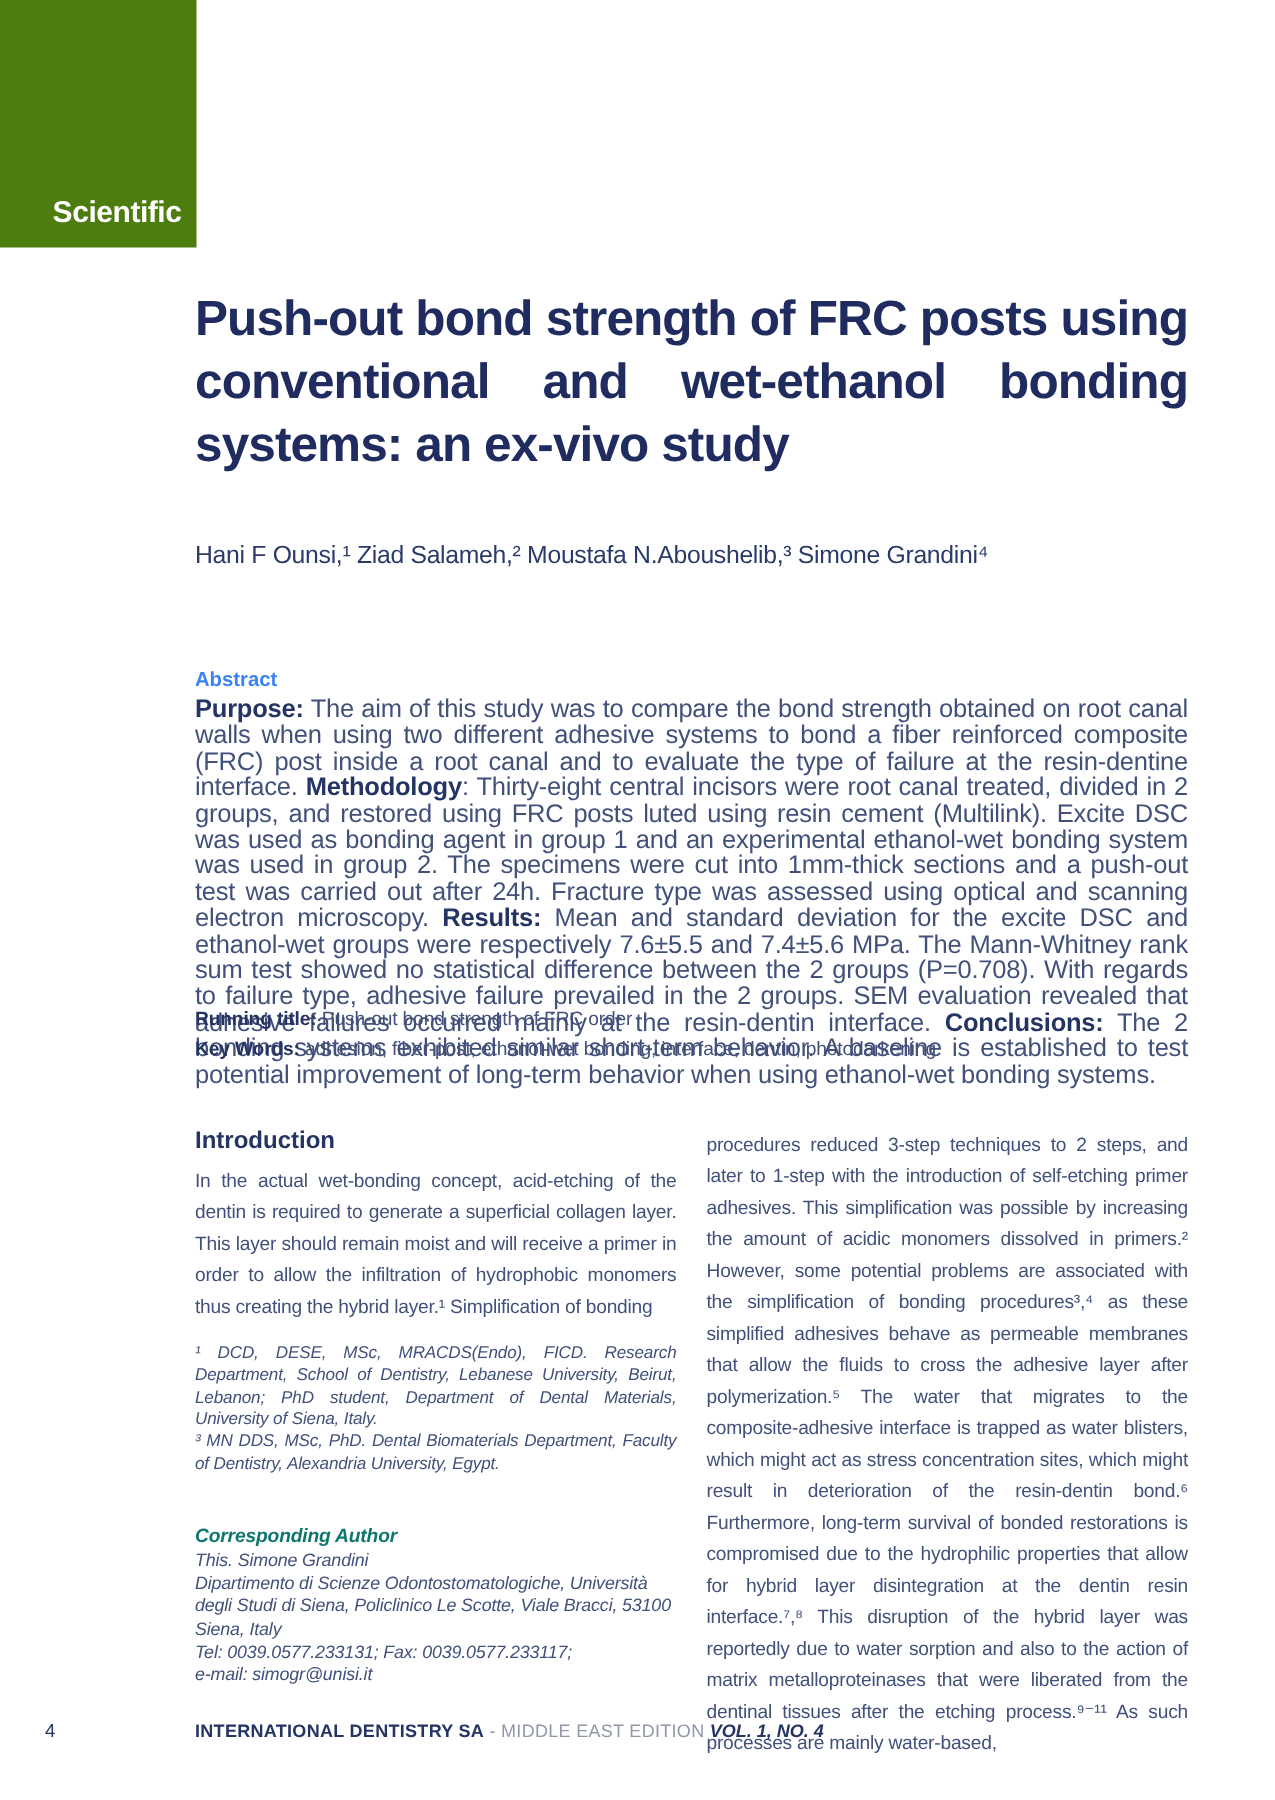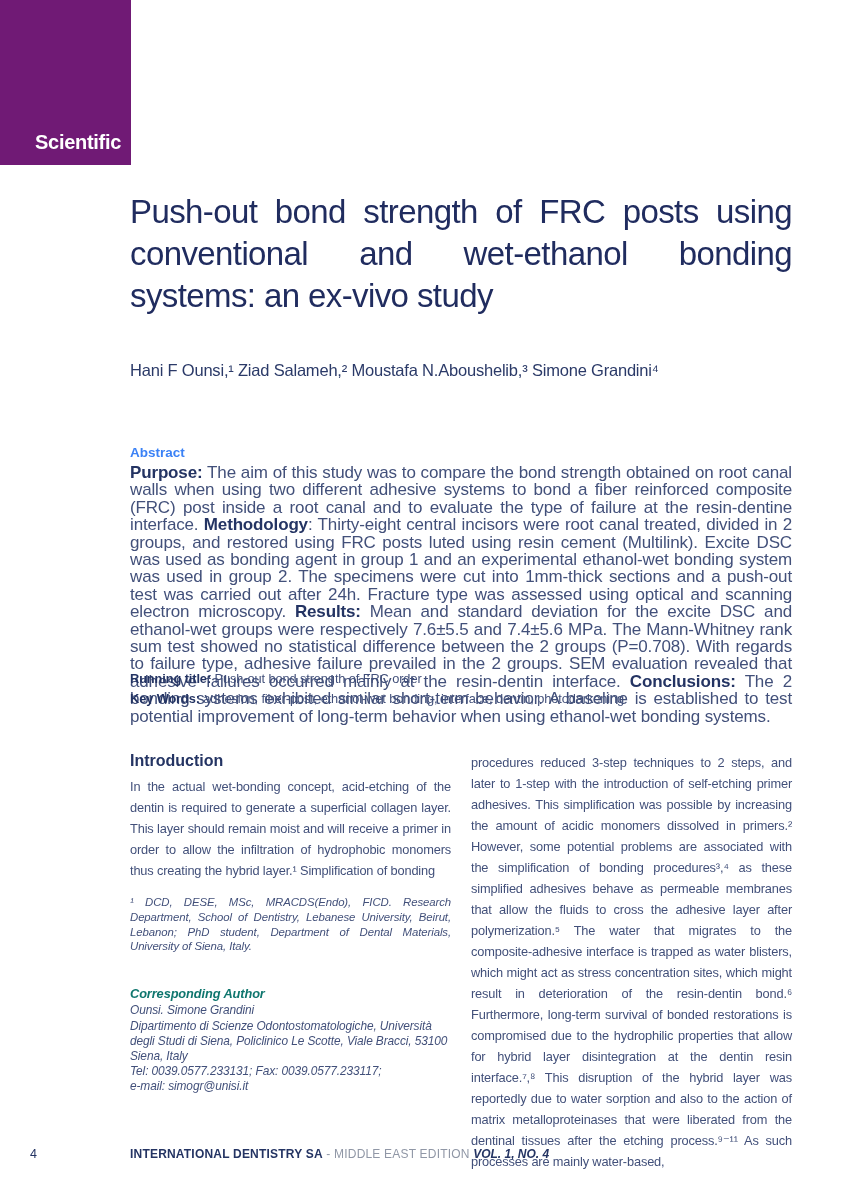--- a/index.html
+++ b/index.html
@@ -10,32 +10,32 @@
   }
   .page {
     position: relative; width: 850px; height: 1200px;
     background: #ffffff; overflow: hidden;
   }
 
   
   .banner {
     position: absolute; left: 0; top: 0;
     width: 131px; height: 165px;
-    background: #701a75;
+    background: #4d7c0f;
   }
   .banner-label {
     position: absolute; right: 10px; bottom: 11px;
     color: #ffffff; font-size: 20px; font-weight: bold;
     letter-spacing: -0.3px;
   }
 
   
   .title {
     position: absolute; left: 130px; top: 191px; width: 662px;
-    color: #202c5f; font-size: 33px; font-weight: normal;
+    color: #202c5f; font-size: 33px; font-weight: bold;
     line-height: 42px; letter-spacing: -0.6px;
     text-align: justify;
   }
   .authors {
     position: absolute; left: 130px; top: 361px; width: 662px;
     color: #2b3a68; font-size: 16.5px; letter-spacing: -0.2px;
   }
 
   
   .abstract { position: absolute; left: 130px; top: 445px; width: 662px; }
@@ -121,25 +121,26 @@
   </div>
 
   <div class="columns">
 
     <div class="col">
       <h3>Introduction</h3>
       <p class="body-text">In the actual wet-bonding concept, acid-etching of the dentin is required to generate a superficial collagen layer. This layer should remain moist and will receive a primer in order to allow the infiltration of hydrophobic monomers thus creating the hybrid layer.¹ Simplification of bonding</p>
 
       <div class="footnotes">
         <div>¹  DCD, DESE, MSc, MRACDS(Endo), FICD. Research Department, School of Dentistry, Lebanese University, Beirut, Lebanon; PhD student, Department of Dental Materials, University of Siena, Italy.</div>
+        <div>³ MN DDS, MSc, PhD. Dental Biomaterials Department, Faculty of Dentistry, Alexandria University, Egypt.</div>
       </div>
 
       <div class="corresponding">
         <h4>Corresponding Author</h4>
-        <div>Ounsi. Simone Grandini</div>
+        <div>This. Simone Grandini</div>
         <div>Dipartimento di Scienze Odontostomatologiche, Università degli Studi di Siena, Policlinico Le Scotte, Viale Bracci, 53100 Siena, Italy</div>
         <div>Tel: 0039.0577.233131; Fax: 0039.0577.233117;</div>
         <div>e-mail: simogr@unisi.it</div>
       </div>
     </div>
 
     <div class="col">
       <p class="body-text">procedures reduced 3-step techniques to 2 steps, and later to 1-step with the introduction of self-etching primer adhesives. This simplification was possible by increasing the amount of acidic monomers dissolved in primers.² However, some potential problems are associated with the simplification of bonding procedures³,⁴ as these simplified adhesives behave as permeable membranes that allow the fluids to cross the adhesive layer after polymerization.⁵ The water that migrates to the composite-adhesive interface is trapped as water blisters, which might act as stress concentration sites, which might result in deterioration of the resin-dentin bond.⁶ Furthermore, long-term survival of bonded restorations is compromised due to the hydrophilic properties that allow for hybrid layer disintegration at the dentin resin interface.⁷,⁸ This disruption of the hybrid layer was reportedly due to water sorption and also to the action of matrix metalloproteinases that were liberated from the dentinal tissues after the etching process.⁹⁻¹¹ As such processes are mainly water-based,</p>
     </div>
 

